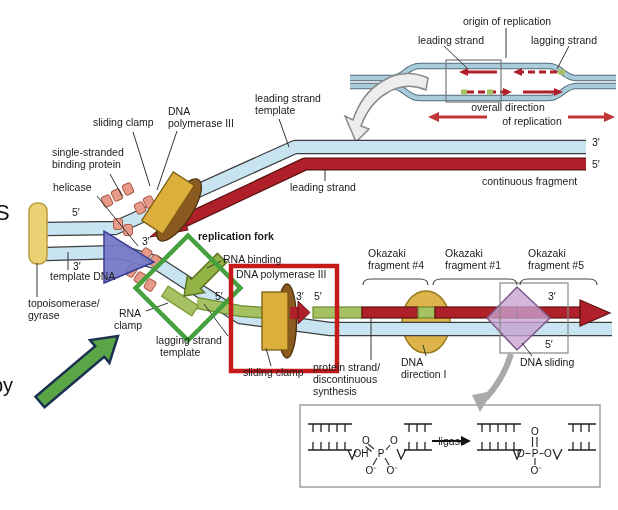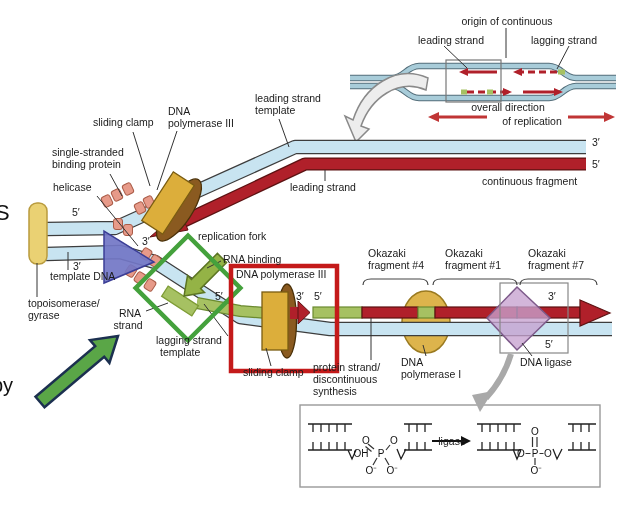--- a/index.html
+++ b/index.html
@@ -2,21 +2,21 @@
 <html style="--strand_blue: #c8e4f1; --inset_blue: #a8ccd9; --strand_red: #b0202a; --strand_red_dark: #5c1212; --primer_green: #a6c162; --primer_green_dark: #6b8a2f; --primase_green: #94b346; --enzyme_gold: #dcae3b; --enzyme_brown: #8a5a20; --pol1_gold: #ddb44c; --ligase_purple: #c7a2cf; --ssb_pink: #e79a89; --helicase_purple: #7276c5; --topo_yellow: #ead173; --annotation_red: #c41a1a; --annotation_green: #44a13c; --annotation_arrow_green: #5aa647; --inset_arrow_red: #c03535;"><head>
 <meta charset="utf-8">
 <style>
   html,body{margin:0;padding:0}
   body{width:618px;height:510px;position:relative;background:#fff;overflow:hidden;
        font-family:"Liberation Sans",sans-serif;color:#1a1a1a}
   svg{position:absolute;left:0;top:0}
   .lbl{position:absolute;font-size:10.5px;line-height:12px;white-space:nowrap;color:#1a1a1a}
   .c{transform:translateX(-50%)}
   .cc{transform:translate(-50%,-50%)}
-  .bold{font-weight:normal}
+  .bold{font-weight:bold}
   .chem{font-size:10px;color:#111}
   .clip-big{position:absolute;font-size:22px;color:#111}
 </style>
 </head>
 <body>
 
 <svg width="618" height="510" viewBox="0 0 618 510">
 
   <g>
     <path d="M350,78 H392 C404,78 407,66 419,66 H549 C561,66 564,78 576,78 H616" fill="none" stroke="#546e7a" stroke-width="6.5"></path>
@@ -129,21 +129,21 @@
   <polygon points="472,395 493,391 480,412" fill="#a9a9a9"></polygon>
 
   <rect x="151" y="251" width="74" height="74" transform="rotate(45 188 288)" fill="none" style="stroke:var(--annotation_green)" stroke-width="4.5"></rect>
   <rect x="231" y="266" width="106" height="105" fill="none" style="stroke:var(--annotation_red)" stroke-width="4.5"></rect>
   <polygon points="35.5,396.7 95.2,346.2 90,340.1 118,336 109.4,362.9 104.2,356.8 44.5,407.3" style="fill:var(--annotation_arrow_green)" stroke="#1c3050" stroke-width="2.5"></polygon>
 </svg>
 
 <div class="clip-big" style="left:-5px;top:200px">S</div>
 <div class="clip-big" style="left:-8px;top:374px;font-size:20px">py</div>
 
-<div class="lbl c" style="left:507px;top:15px">origin of continuous</div>
+<div class="lbl c" style="left:507px;top:15px">origin of replication</div>
 <div class="lbl c" style="left:451px;top:34px">leading strand</div>
 <div class="lbl c" style="left:564px;top:34px">lagging strand</div>
 <div class="lbl c" style="left:508px;top:101px">overall direction</div>
 <div class="lbl c" style="left:532px;top:115px">of replication</div>
 
 <div class="lbl" style="left:93px;top:116px">sliding clamp</div>
 <div class="lbl" style="left:168px;top:105px">DNA</div>
 <div class="lbl" style="left:168px;top:117px">polymerase III</div>
 <div class="lbl" style="left:255px;top:92px">leading strand</div>
 <div class="lbl" style="left:255px;top:104px">template</div>
@@ -154,44 +154,44 @@
 <div class="lbl" style="left:73px;top:260px">3′</div>
 <div class="lbl" style="left:50px;top:270px">template DNA</div>
 <div class="lbl" style="left:28px;top:297px">topoisomerase/</div>
 <div class="lbl" style="left:28px;top:309px">gyrase</div>
 <div class="lbl" style="left:142px;top:235px">3′</div>
 <div class="lbl bold" style="left:198px;top:230px">replication fork</div>
 <div class="lbl" style="left:223px;top:253px">RNA binding</div>
 <div class="lbl" style="left:236px;top:268px">DNA polymerase III</div>
 <div class="lbl" style="left:215px;top:290px">5′</div>
 <div class="lbl c" style="left:130px;top:307px">RNA</div>
-<div class="lbl c" style="left:128px;top:319px">strand</div>
+<div class="lbl c" style="left:128px;top:319px">clamp</div>
 <div class="lbl" style="left:156px;top:334px">lagging strand</div>
 <div class="lbl" style="left:160px;top:346px">template</div>
 <div class="lbl" style="left:243px;top:366px">sliding clamp</div>
 <div class="lbl" style="left:296px;top:290px">3′</div>
 <div class="lbl" style="left:314px;top:290px">5′</div>
 <div class="lbl" style="left:290px;top:181px">leading strand</div>
 <div class="lbl" style="left:482px;top:175px">continuous fragment</div>
 <div class="lbl" style="left:592px;top:136px">3′</div>
 <div class="lbl" style="left:592px;top:158px">5′</div>
 <div class="lbl" style="left:368px;top:247px">Okazaki</div>
 <div class="lbl" style="left:368px;top:259px">fragment #4</div>
 <div class="lbl" style="left:445px;top:247px">Okazaki</div>
 <div class="lbl" style="left:445px;top:259px">fragment #1</div>
 <div class="lbl" style="left:528px;top:247px">Okazaki</div>
-<div class="lbl" style="left:528px;top:259px">fragment #7</div>
+<div class="lbl" style="left:528px;top:259px">fragment #5</div>
 <div class="lbl" style="left:548px;top:290px">3′</div>
 <div class="lbl" style="left:545px;top:338px">5′</div>
 <div class="lbl" style="left:313px;top:361px">protein strand/</div>
 <div class="lbl" style="left:313px;top:373px">discontinuous</div>
 <div class="lbl" style="left:313px;top:385px">synthesis</div>
 <div class="lbl" style="left:401px;top:356px">DNA</div>
-<div class="lbl" style="left:401px;top:368px">polymerase I</div>
-<div class="lbl" style="left:520px;top:356px">DNA ligase</div>
+<div class="lbl" style="left:401px;top:368px">direction I</div>
+<div class="lbl" style="left:520px;top:356px">DNA sliding</div>
 <div class="lbl c" style="left:452px;top:435px">ligase</div>
 
 <div class="lbl chem cc" style="left:366px;top:441px">O</div>
 <div class="lbl chem cc" style="left:394px;top:441px">O</div>
 <div class="lbl chem cc" style="left:381px;top:454px">P</div>
 <div class="lbl chem cc" style="left:361px;top:454px">OH</div>
 <div class="lbl chem cc" style="left:371px;top:471px">O⁻</div>
 <div class="lbl chem cc" style="left:392px;top:471px">O⁻</div>
 <div class="lbl chem cc" style="left:535px;top:432px">O</div>
 <div class="lbl chem cc" style="left:521px;top:454px">O</div>

